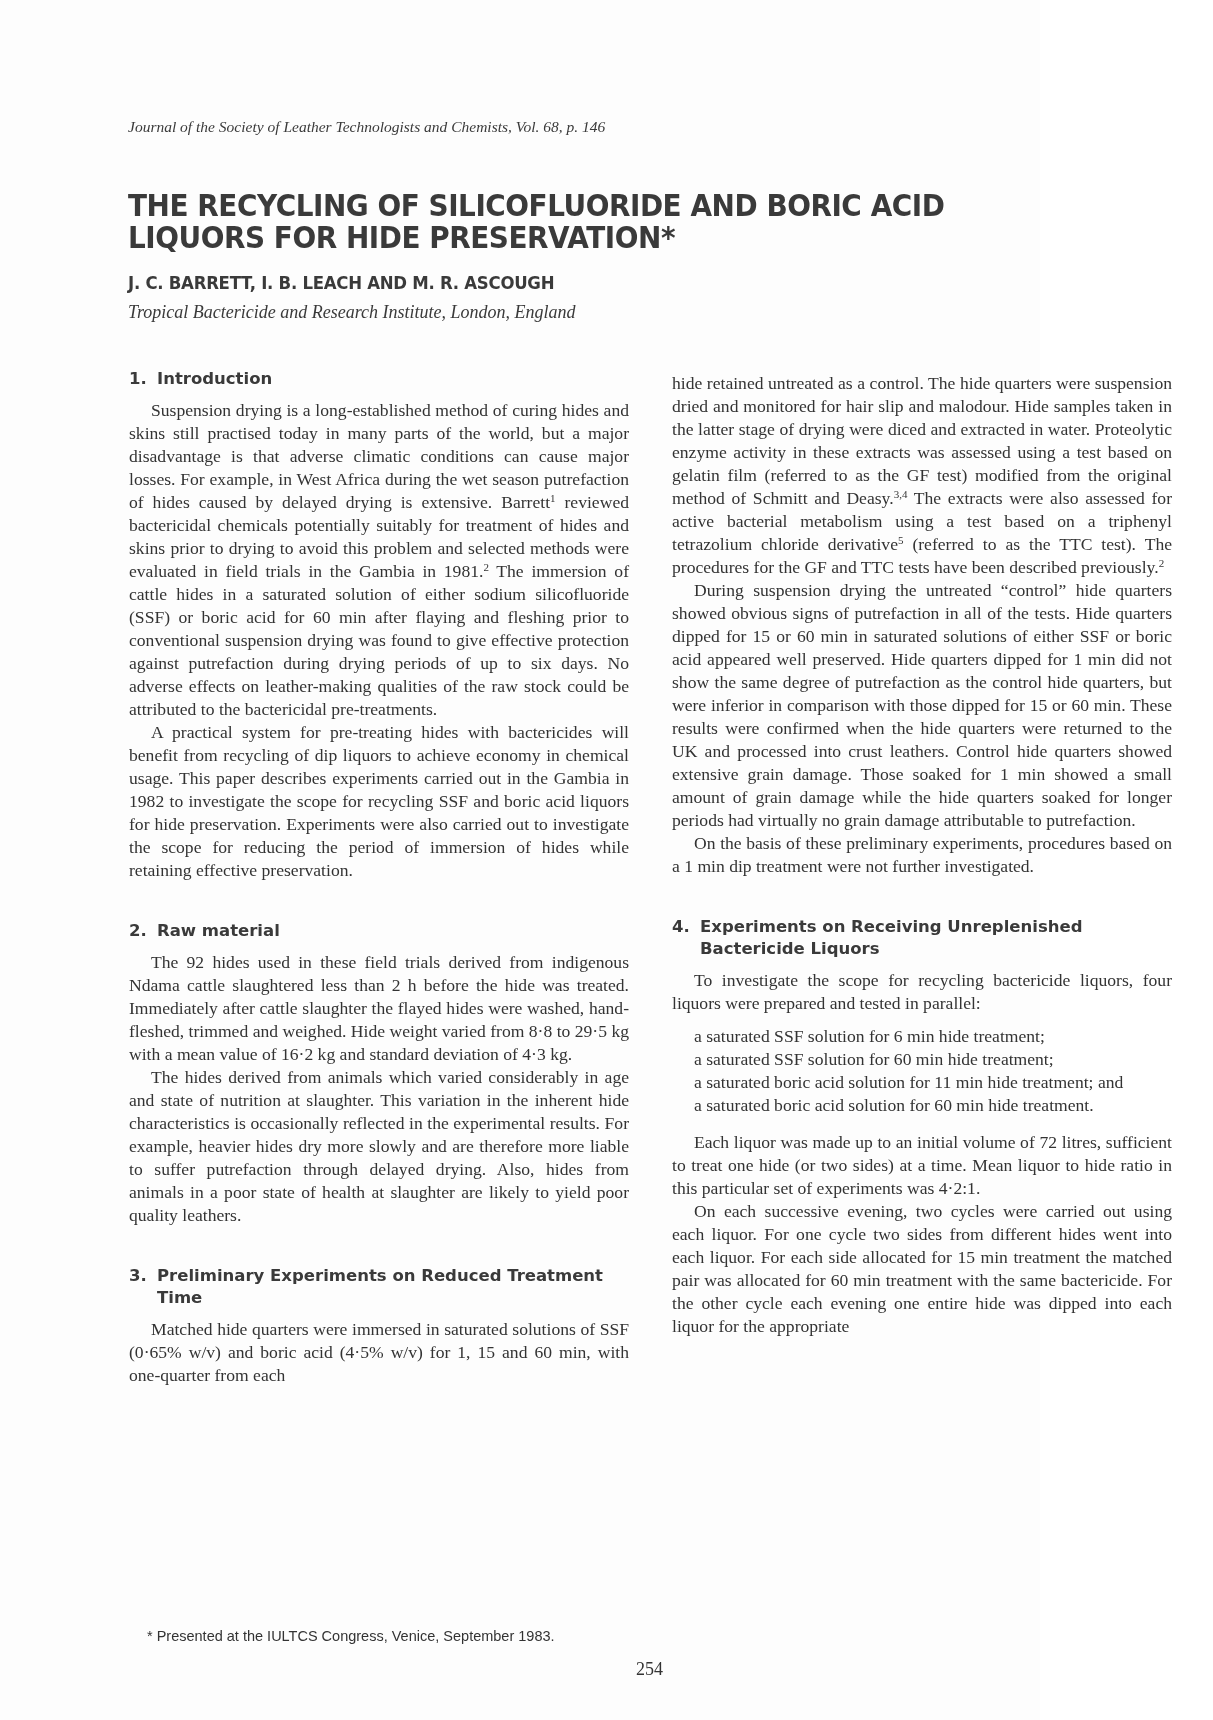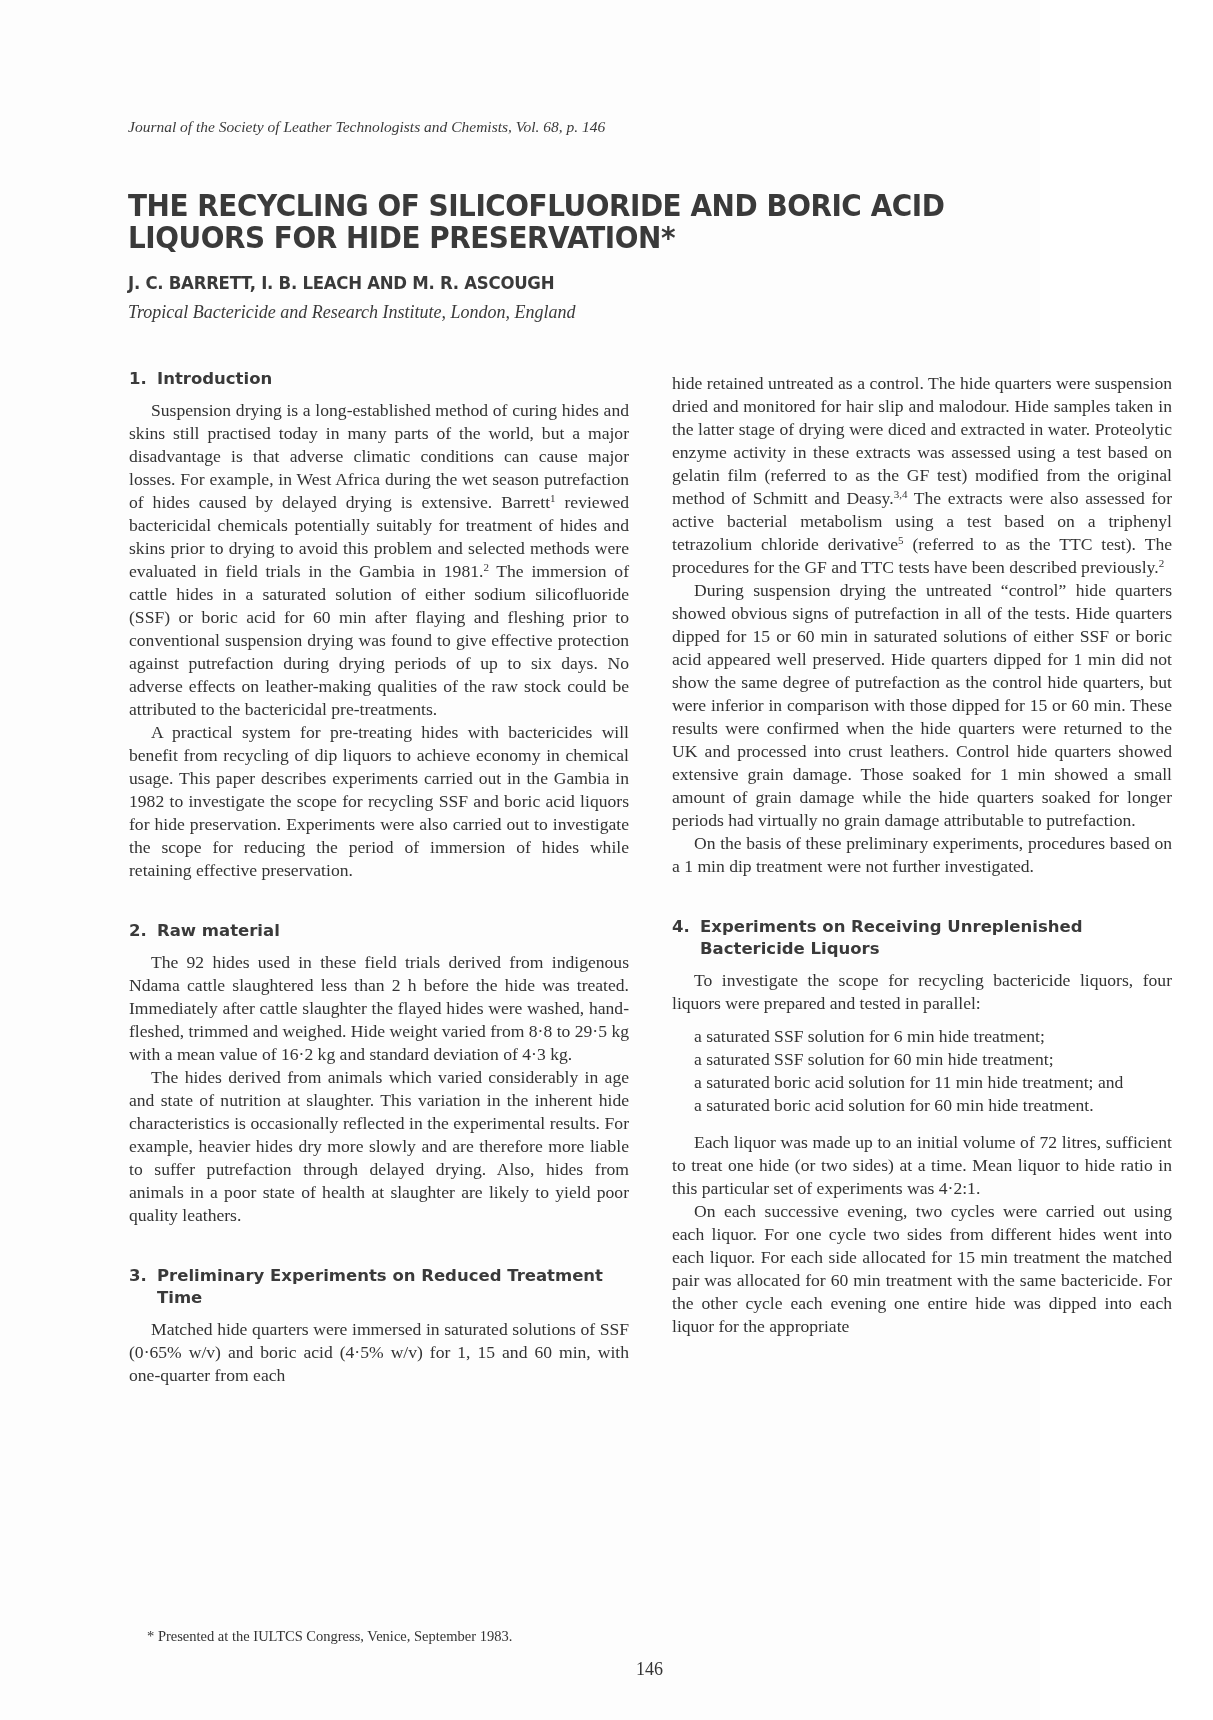--- a/index.html
+++ b/index.html
@@ -12,21 +12,21 @@
   .col { position: absolute; font-family: "Liberation Serif", serif; font-size: 17.6px; line-height: 23px; color: #333; text-align: justify; }
   .col-left { left: 129px; top: 368px; width: 500px; }
   .col-right { left: 672px; top: 372px; width: 500px; }
   .col p { margin: 0; text-indent: 22px; }
   .col p.noindent { text-indent: 0; }
   .heading { font-family: "DejaVu Sans", sans-serif; font-weight: bold; font-size: 16.5px; line-height: 22px; color: #3a3a3a; text-align: left; margin: 0 0 9px 0; padding-left: 28px; text-indent: -28px; }
   .heading .num { display: inline-block; width: 28px; text-indent: 0; }
   .gap-lg { height: 38px; }
   .list { margin: 10px 0 14px 22px; padding: 0; list-style: none; }
   .list li { padding-left: 15px; text-indent: -15px; text-align: justify; }
-  .footnote { position: absolute; left: 147px; top: 1628px; font-family: Liberation Serif, serif; font-size: 14.5px; color: #333; }
+  .footnote { position: absolute; left: 147px; top: 1628px; font-family: Liberation Sans, sans-serif; font-size: 14.5px; color: #333; }
   .pageno { position: absolute; left: 636px; top: 1659px; font-family: "Liberation Serif", serif; font-size: 18px; color: #333; }
   sup { font-size: 11px; line-height: 0; vertical-align: 6px; }
 </style>
 </head>
 <body>
 
 <div class="page">
 
   <div class="journal">Journal of the Society of Leather Technologists and Chemists, Vol. 68, p. 146</div>
 
@@ -75,14 +75,14 @@
       <li>a saturated SSF solution for 60 min hide treatment;</li>
       <li>a saturated boric acid solution for 11 min hide treatment; and</li>
       <li>a saturated boric acid solution for 60 min hide treatment.</li>
     </ul>
 
     <p>Each liquor was made up to an initial volume of 72 litres, sufficient to treat one hide (or two sides) at a time. Mean liquor to hide ratio in this particular set of experiments was 4·2:1.</p>
     <p>On each successive evening, two cycles were carried out using each liquor. For one cycle two sides from different hides went into each liquor. For each side allocated for 15 min treatment the matched pair was allocated for 60 min treatment with the same bactericide. For the other cycle each evening one entire hide was dipped into each liquor for the appropriate</p>
   </div>
 
   <div class="footnote">* Presented at the IULTCS Congress, Venice, September 1983.</div>
-  <div class="pageno">146</div>
+  <div class="pageno">254</div>
 </div>
 
 </body></html>

